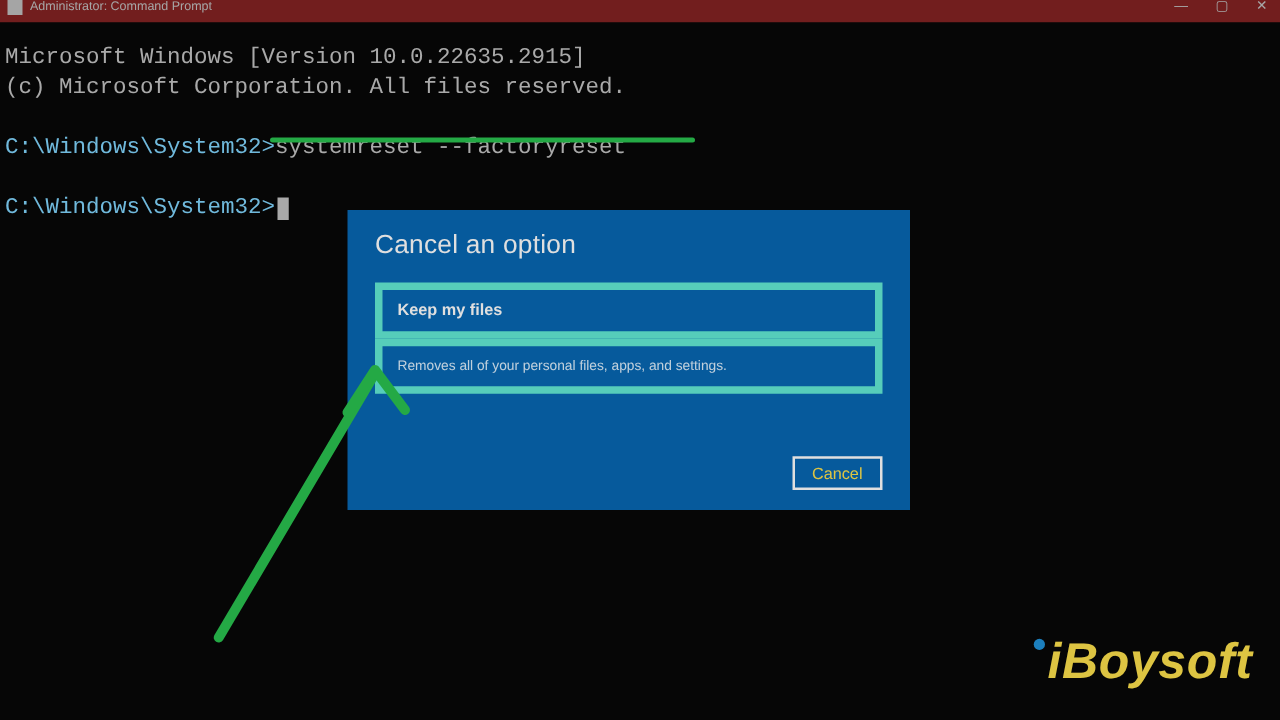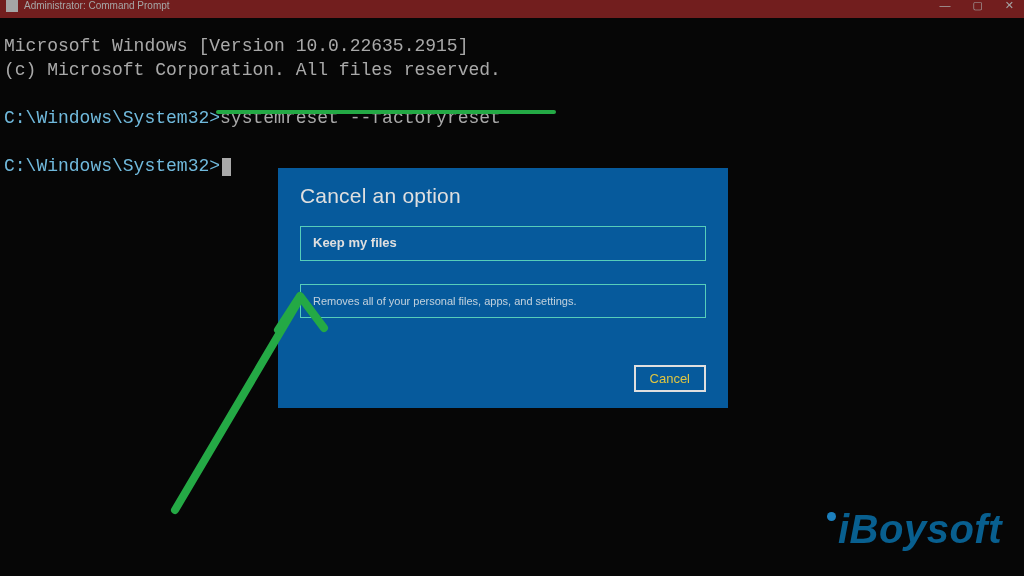--- a/index.html
+++ b/index.html
@@ -17,32 +17,32 @@
   .terminal .line { white-space: pre; }
   .terminal .prompt { color: #7dd3fc; }
   .terminal .cursor { display:inline-block; width: 9px; height: 18px; background: #c0c0c0; margin-left: 2px; vertical-align: text-bottom; }
 
   
   .underline-annot { position: absolute; top: 110px; left: 216px; width: 340px; height: 4px; background: #24c04a; border-radius: 2px; }
   
   
   .modal { position: absolute; top: 168px; left: 278px; width: 450px; height: 240px; background: #0063b1; color: #ffffff; padding: 16px 22px 14px 22px; }
   .modal .modal-title { font-size: 21px; font-weight: 400; margin-bottom: 18px; letter-spacing: .2px; }
-  .option { border: 1px solid #5eead4; padding: 8px 8px 10px 12px; margin-bottom: 23px; cursor: pointer; }
+  .option { border: 6px solid #5eead4; padding: 8px 8px 10px 12px; margin-bottom: 0; cursor: pointer; }
   .option .opt-title { font-size: 13px; font-weight: 600; }
   .option .opt-desc { font-size: 11px; color: #dbeefc; margin-top: 2px; }
   .modal .footer { position: absolute; right: 22px; bottom: 16px; }
   .modal .cancel { border: 2px solid #ffffff; padding: 4px 14px; font-size: 13px; background: transparent; color: #fde047; cursor: pointer; }
   
   
   .arrow-wrap { position: absolute; left: 130px; top: 260px; width: 260px; height: 260px; pointer-events: none; }
   .arrow-wrap svg { width: 100%; height: 100%; overflow: visible; }
   
   
-  .watermark { position: absolute; right: 22px; bottom: 24px; font-size: 40px; font-weight: 800; font-style: italic; color: #0369a1; letter-spacing: .5px; font-family: "Segoe UI", Arial, sans-serif; }
+  .watermark { position: absolute; right: 22px; bottom: 24px; font-size: 40px; font-weight: 800; font-style: italic; color: #fde047; letter-spacing: .5px; font-family: "Segoe UI", Arial, sans-serif; }
   .watermark .dot { display: inline-block; width: 9px; height: 9px; background: #1a8fd8; border-radius: 50%; margin-right: 2px; transform: translateY(-22px); }
   .watermark .i-body { display:inline-block; }
 
   
   .dim { position:absolute; inset:0; background: rgba(40,40,40,.15); pointer-events:none; }
 </style>
 </head>
 <body>
 
 <div class="titlebar">

